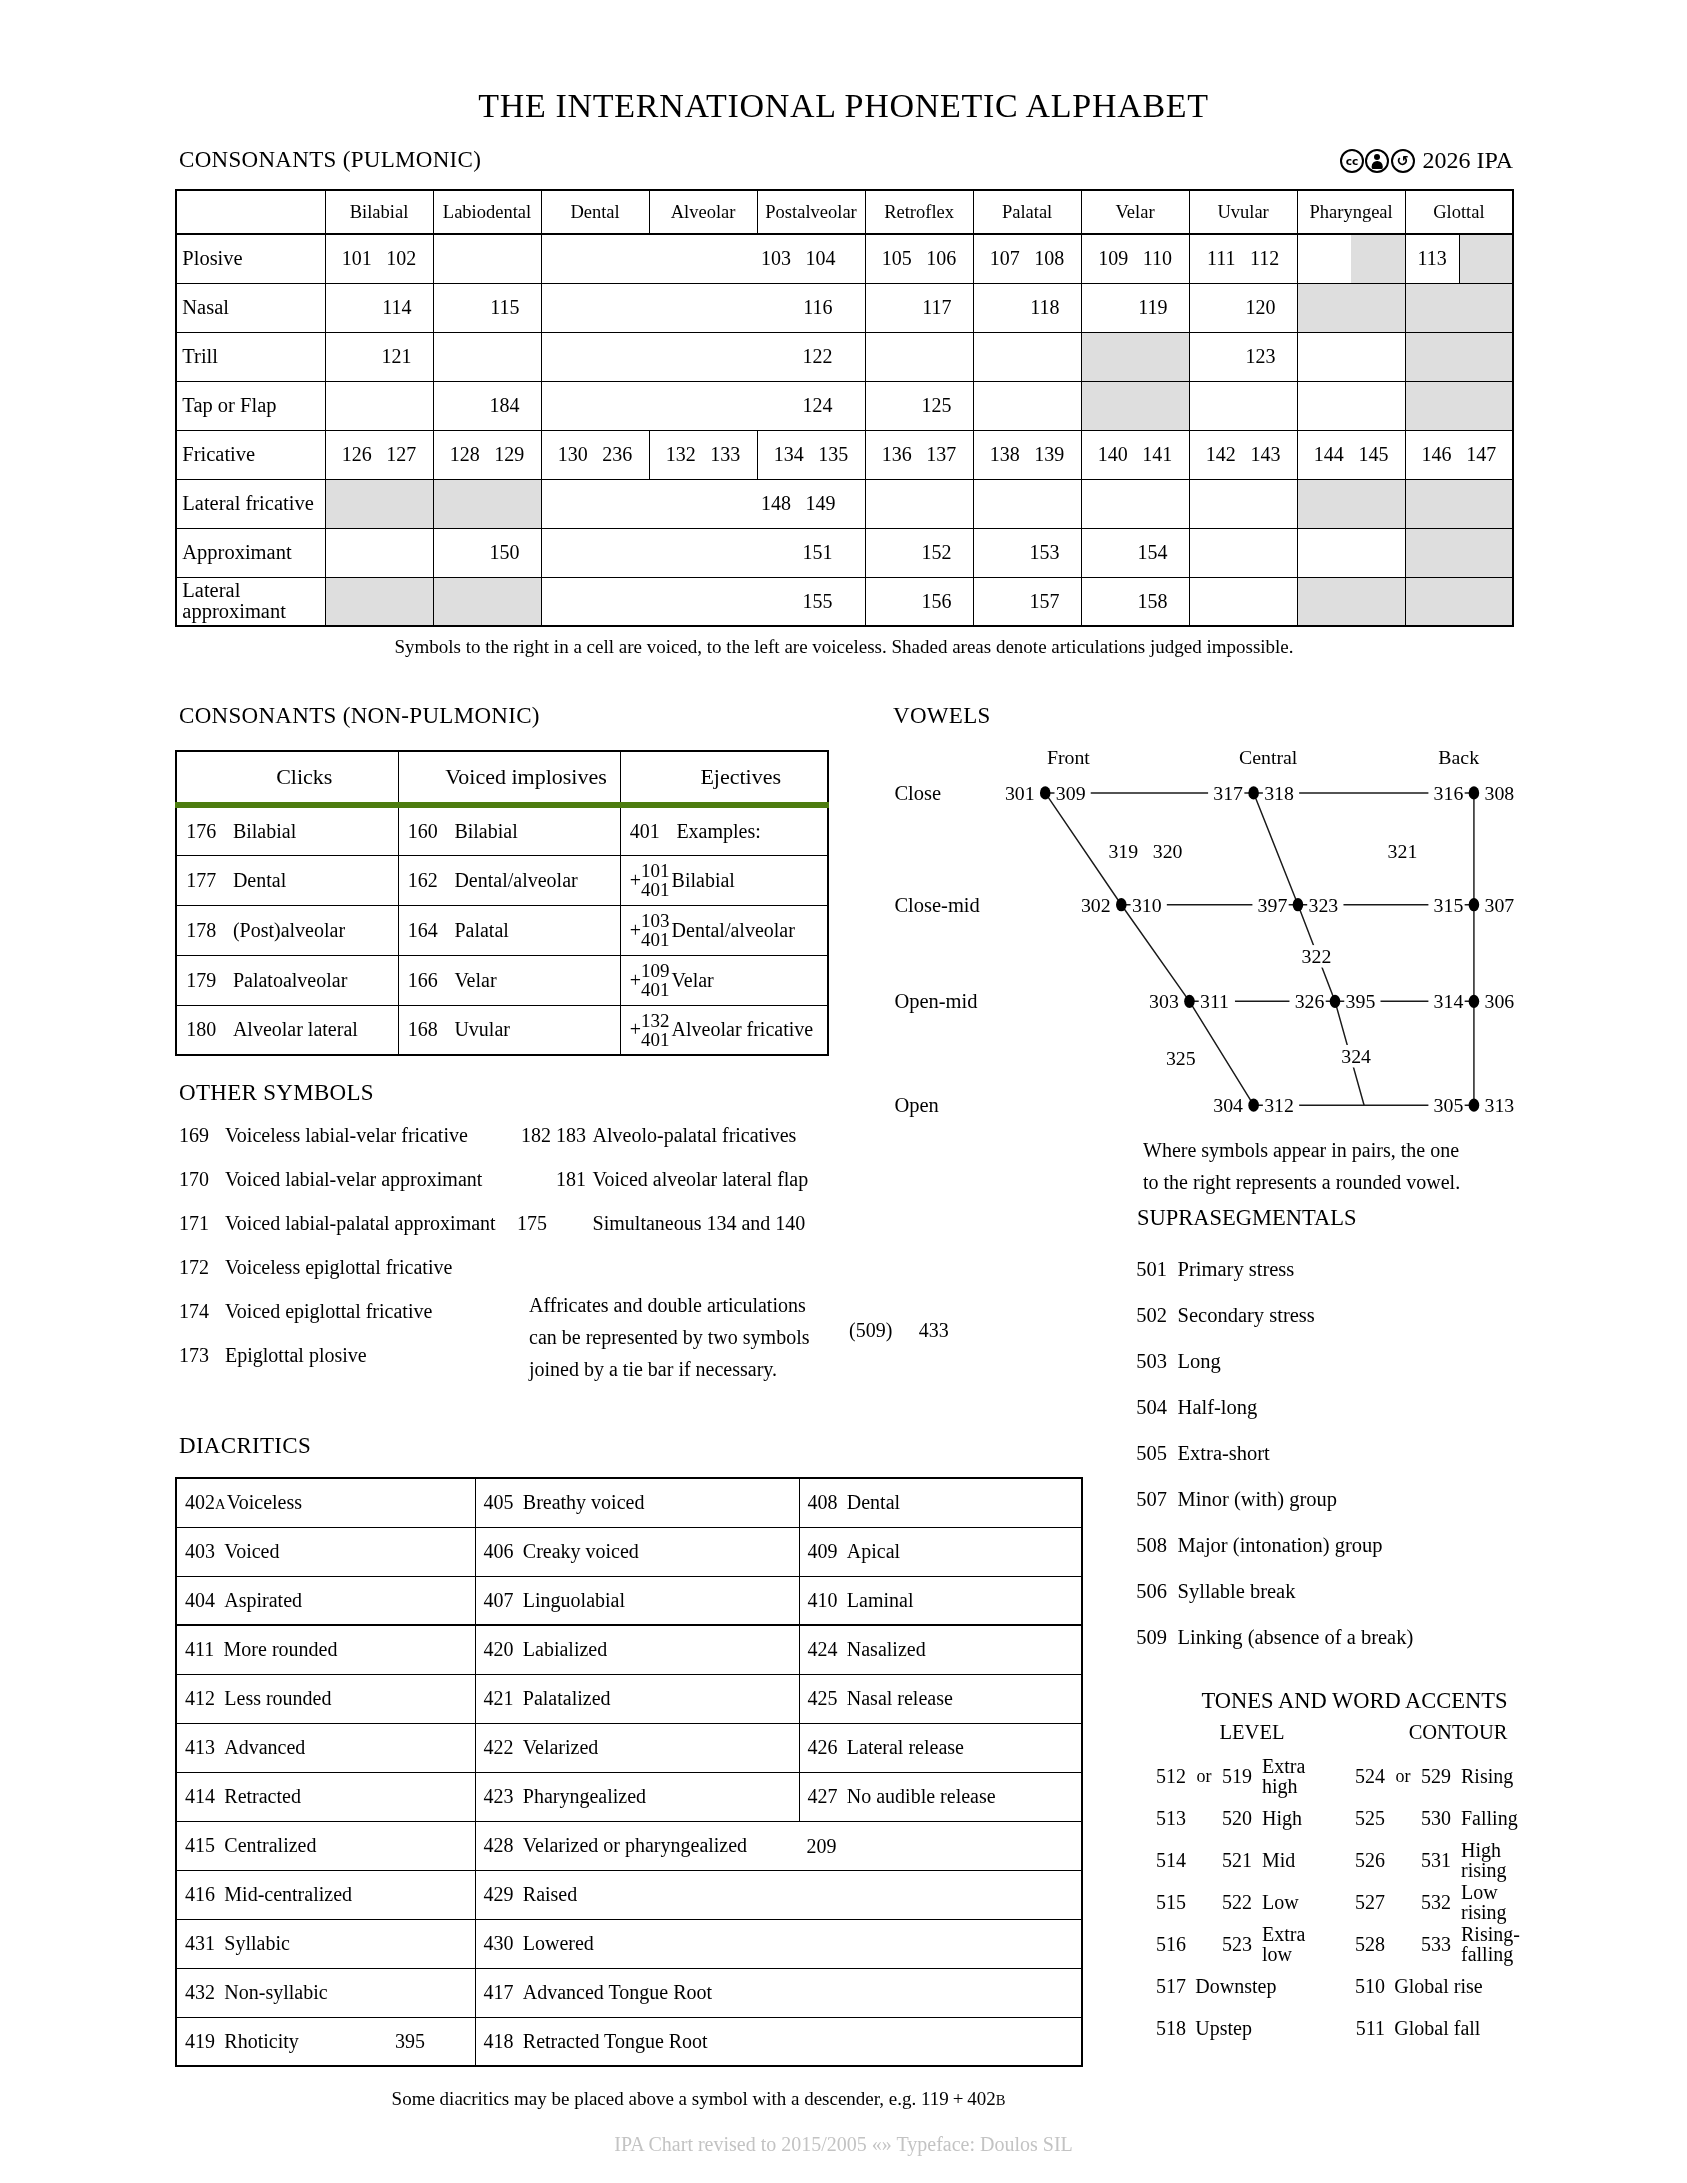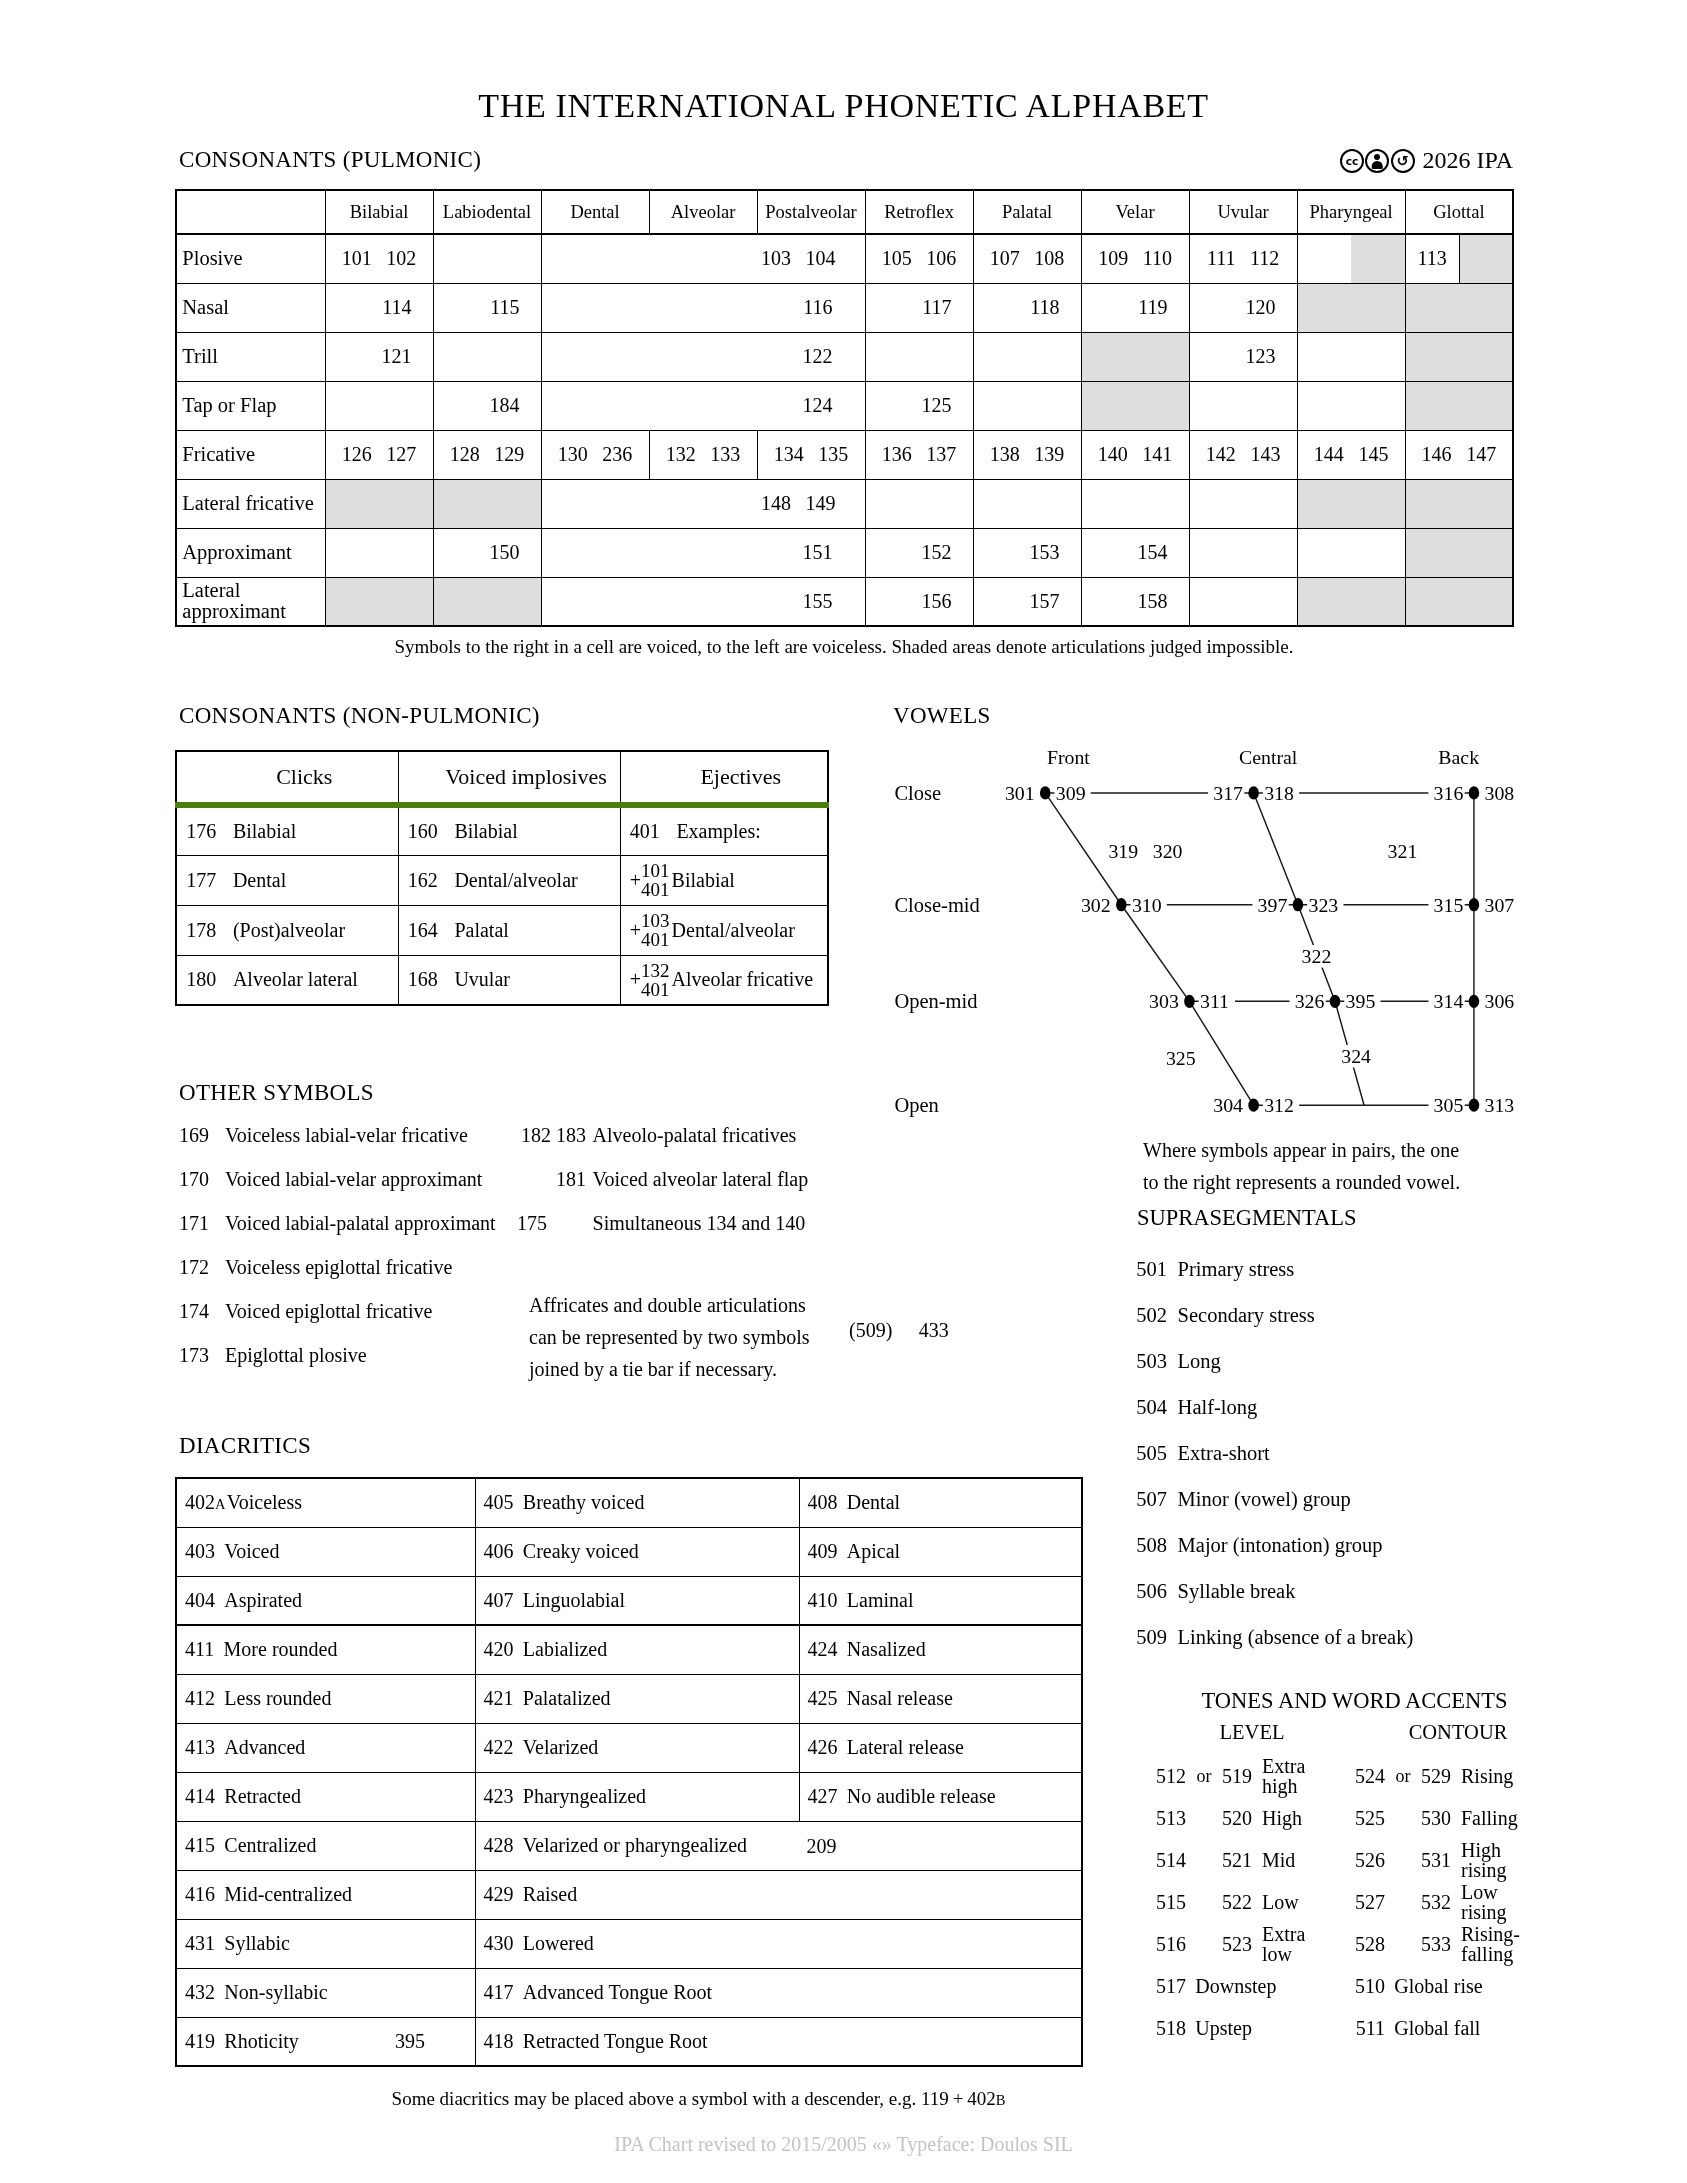--- a/index.html
+++ b/index.html
@@ -367,20 +367,32 @@
         <tr>
           <td><span class="np-num">178</span><span>(Post)alveolar</span></td>
           <td><span class="np-num">164</span><span>Palatal</span></td>
           <td><span class="stackwrap">
               <span class="plus">+</span>
               <span class="stack">
                 <span>103</span>
                 <span>401</span>
               </span>
               <span class="stack-label">Dental/alveolar</span>
+            </span></td>
+        </tr>
+        <tr>
+          <td><span class="np-num">179</span><span>Palatoalveolar</span></td>
+          <td><span class="np-num">166</span><span>Velar</span></td>
+          <td><span class="stackwrap">
+              <span class="plus">+</span>
+              <span class="stack">
+                <span>109</span>
+                <span>401</span>
+              </span>
+              <span class="stack-label">Velar</span>
             </span></td>
         </tr>
         <tr>
           <td><span class="np-num">180</span><span>Alveolar lateral</span></td>
           <td><span class="np-num">168</span><span>Uvular</span></td>
           <td><span class="stackwrap">
               <span class="plus">+</span>
               <span class="stack">
                 <span>132</span>
                 <span>401</span>
@@ -619,21 +631,21 @@
       <div class="list-item">
         <span class="n">504</span>
         <span>Half-long</span>
       </div>
       <div class="list-item">
         <span class="n">505</span>
         <span>Extra-short</span>
       </div>
       <div class="list-item">
         <span class="n">507</span>
-        <span>Minor (vowel) group</span>
+        <span>Minor (with) group</span>
       </div>
       <div class="list-item">
         <span class="n">508</span>
         <span>Major (intonation) group</span>
       </div>
       <div class="list-item">
         <span class="n">506</span>
         <span>Syllable break</span>
       </div>
       <div class="list-item">

